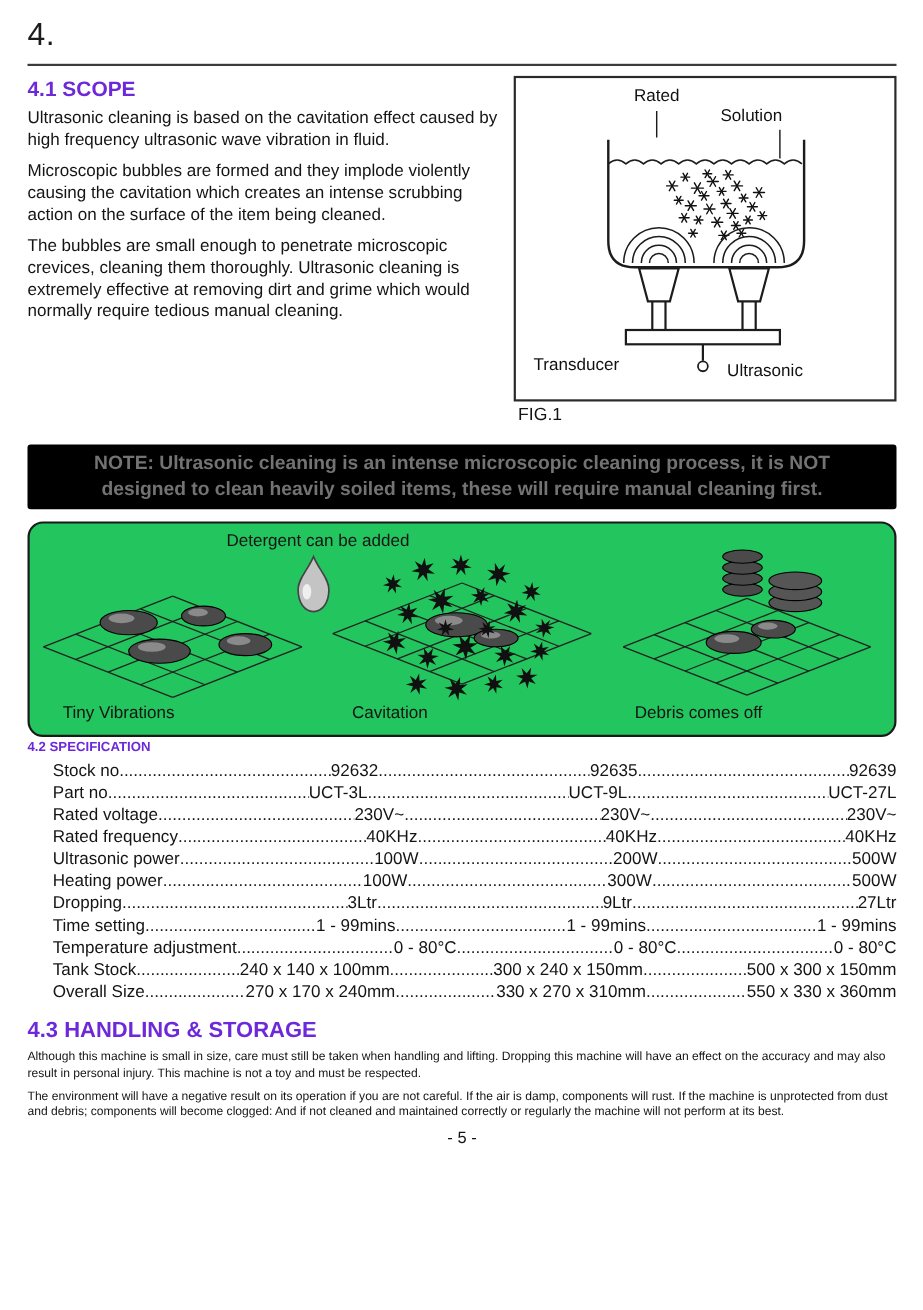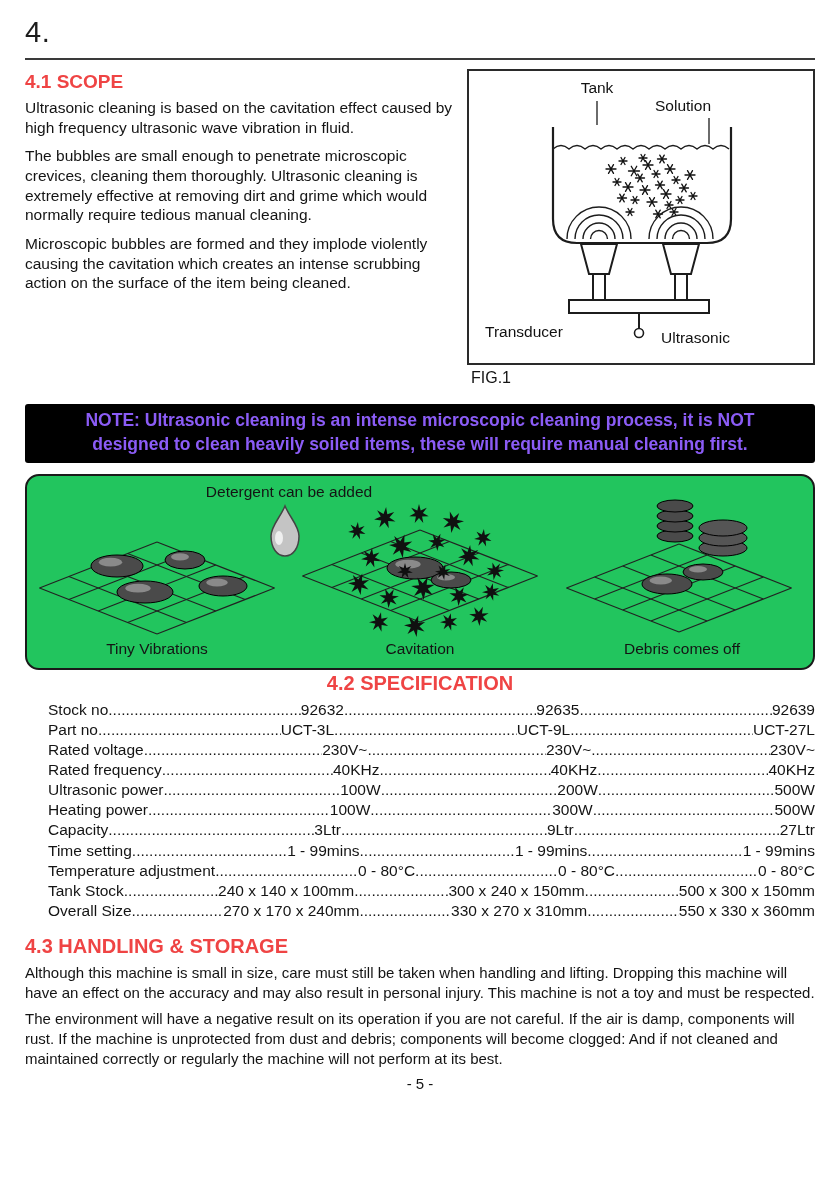--- a/index.html
+++ b/index.html
@@ -8,76 +8,76 @@
 
   
   .title-row{display:flex;align-items:baseline;font-size:29px;letter-spacing:.5px;color:#1c1c1c;
              padding-bottom:9px;border-bottom:2px solid #3a3a3a;}
   .title-num{margin-right:37px;}
 
   
   .two-col{display:flex;gap:13px;margin-top:9px;}
   .left-col{width:429px;flex:none;}
   .right-col{flex:1;min-width:0;}
-  h2{font-size:19px;margin:2px 0 5px;font-weight:bold;color:#ef4444;}
+  h2{font-size:19px;margin:2px 0 5px;font-weight:bold;color:#6d28d9;}
   .left-col p{font-size:15.5px;line-height:1.27;margin:0 0 9px;}
 
   
   .figure-box{border:2px solid #2a2a2a;height:292px;position:relative;background:#fff;}
   .fig-svg{position:absolute;left:0;top:0;}
   .fig-label{position:absolute;font-size:15.5px;color:#111;}
   .fl-tank{left:93px;top:8px;width:70px;text-align:center;}
   .fl-solution{left:186px;top:26px;}
   .fl-transducer{left:16px;top:252px;}
   .fl-generator{left:192px;top:258px;}
   .fig-caption{font-size:16px;margin:4px 0 0 4px;}
 
   
-  .note-banner{margin-top:17px;background:#000;color:#8b5cf6;font-weight:bold;font-size:17.5px;
+  .note-banner{margin-top:17px;background:#000;color:#737373;font-weight:bold;font-size:17.5px;
                line-height:1.36;text-align:center;padding:5px 2px 6px;border-radius:3px;}
 
   
   .illustration-panel{margin-top:11px;border:2px solid #1a1a1a;border-radius:14px;height:192px;position:relative;background:#22c55e;}
   .illus-svg{position:absolute;left:0;top:0;}
   .detergent-label{position:absolute;font-size:15.5px;top:7px;left:112px;width:300px;text-align:center;}
-  .panel-caption{position:absolute;font-size:15.5px;text-align:center;top:164px;}
+  .panel-caption{position:absolute;font-size:15.5px;text-align:left;top:164px;}
   .pc1{left:30px;width:200px;}
   .pc2{left:293px;width:200px;}
   .pc3{left:550px;width:210px;}
 
   
-  .spec-heading{font-size:20px;text-align:center;}
+  .spec-heading{font-size:12px;}
   .spec-table{margin-top:3px;margin-left:23px;}
   .spec-row{display:flex;align-items:baseline;font-size:15.5px;line-height:1.3;}
   .spec-label{white-space:nowrap;}
   .spec-value{white-space:nowrap;}
   .leader{flex:1 1 0;min-width:10px;overflow:hidden;white-space:nowrap;}
   .leader::after{content:"..............................................................................................................................................................";}
 
   
   .handling-heading{margin-top:14px;font-size:20px;}
-  .handling p{font-size:15px;line-height:1.31;margin:3px 0 7px;}
+  .handling p{font-size:11px;line-height:1.31;margin:3px 0 7px;}
 
   .footer{text-align:center;font-size:15px;margin-top:7px;}
 </style>
 </head>
 <body>
 
 <div class="page">
 
   <div class="title-row">
     <span class="title-num">4.</span>
   </div>
 
   <div class="two-col">
     <div class="left-col">
       <h2>4.1 SCOPE</h2>
       <p>Ultrasonic cleaning is based on the cavitation effect caused by high frequency ultrasonic wave vibration in fluid.</p>
+      <p>Microscopic bubbles are formed and they implode violently causing the cavitation which creates an intense scrubbing action on the surface of the item being cleaned.</p>
       <p>The bubbles are small enough to penetrate microscopic crevices, cleaning them thoroughly. Ultrasonic cleaning is extremely effective at removing dirt and grime which would normally require tedious manual cleaning.</p>
-      <p>Microscopic bubbles are formed and they implode violently causing the cavitation which creates an intense scrubbing action on the surface of the item being cleaned.</p>
     </div>
     <div class="right-col">
       <div class="figure-box">
         <svg class="fig-svg" width="345" height="288" viewBox="0 0 345 288">
 
           <line x1="128" y1="30" x2="128" y2="54" stroke="#1c1c1c" stroke-width="1.3"></line>
           <line x1="240" y1="47" x2="240" y2="73" stroke="#1c1c1c" stroke-width="1.3"></line>
 
           <path d="M84 56 L84 148 Q84 172 108 172 L238 172 Q262 172 262 148 L262 56" fill="none" stroke="#1c1c1c" stroke-width="2.2"></path>
 
@@ -180,21 +180,21 @@
             <line x1="124" y1="203" x2="124" y2="229"></line>
             <line x1="136" y1="203" x2="136" y2="229"></line>
             <polygon points="194,173 230,173 222,203 202,203"></polygon>
             <line x1="206" y1="203" x2="206" y2="229"></line>
             <line x1="218" y1="203" x2="218" y2="229"></line>
             <rect x="100" y="229" width="140" height="13"></rect>
             <line x1="170" y1="242" x2="170" y2="257"></line>
           </g>
           <circle cx="170" cy="262" r="4.5" fill="#fff" stroke="#1c1c1c" stroke-width="1.6"></circle>
         </svg>
-        <span class="fig-label fl-tank">Tank</span>
+        <span class="fig-label fl-tank">Rated</span>
         <span class="fig-label fl-solution">Solution</span>
         <span class="fig-label fl-transducer">Transducer</span>
         <span class="fig-label fl-generator">Ultrasonic</span>
       </div>
       <div class="fig-caption">FIG.1</div>
     </div>
   </div>
 
   <div class="note-banner">
     <div>NOTE: Ultrasonic cleaning is an intense microscopic cleaning process, it is NOT</div>
@@ -340,21 +340,21 @@
       <div class="spec-row">
         <span class="spec-label">Heating power</span>
         <span class="leader"></span>
         <span class="spec-value">100W</span>
         <span class="leader"></span>
         <span class="spec-value">300W</span>
         <span class="leader"></span>
         <span class="spec-value">500W</span>
       </div>
       <div class="spec-row">
-        <span class="spec-label">Capacity</span>
+        <span class="spec-label">Dropping</span>
         <span class="leader"></span>
         <span class="spec-value">3Ltr</span>
         <span class="leader"></span>
         <span class="spec-value">9Ltr</span>
         <span class="leader"></span>
         <span class="spec-value">27Ltr</span>
       </div>
       <div class="spec-row">
         <span class="spec-label">Time setting</span>
         <span class="leader"></span>

